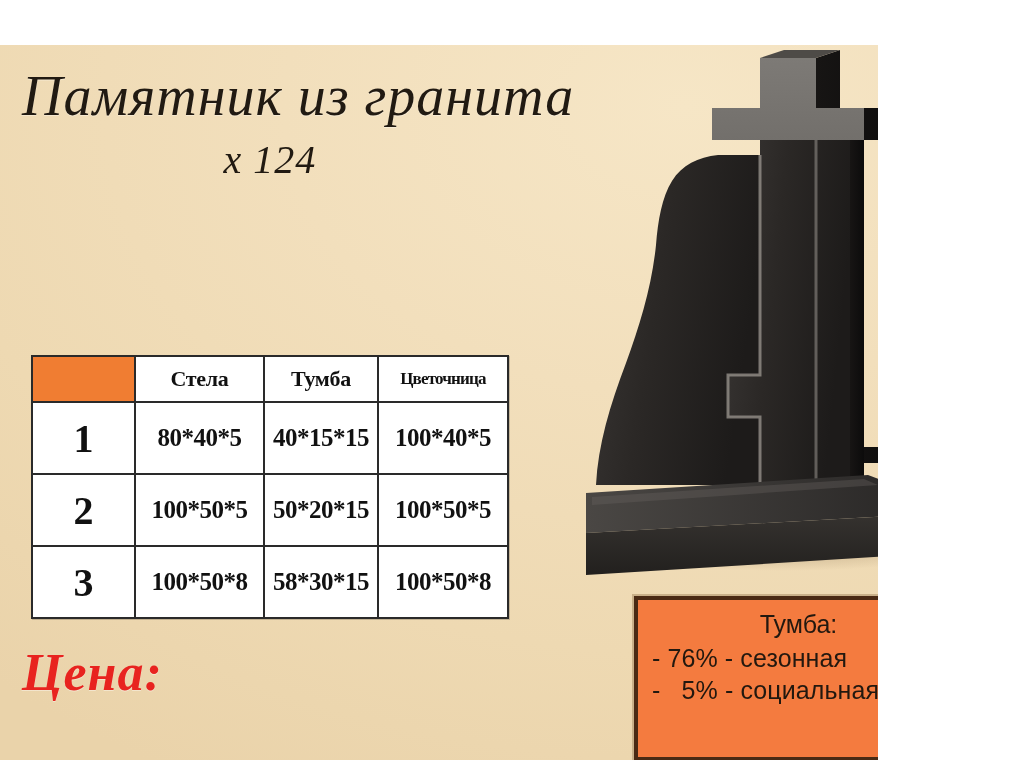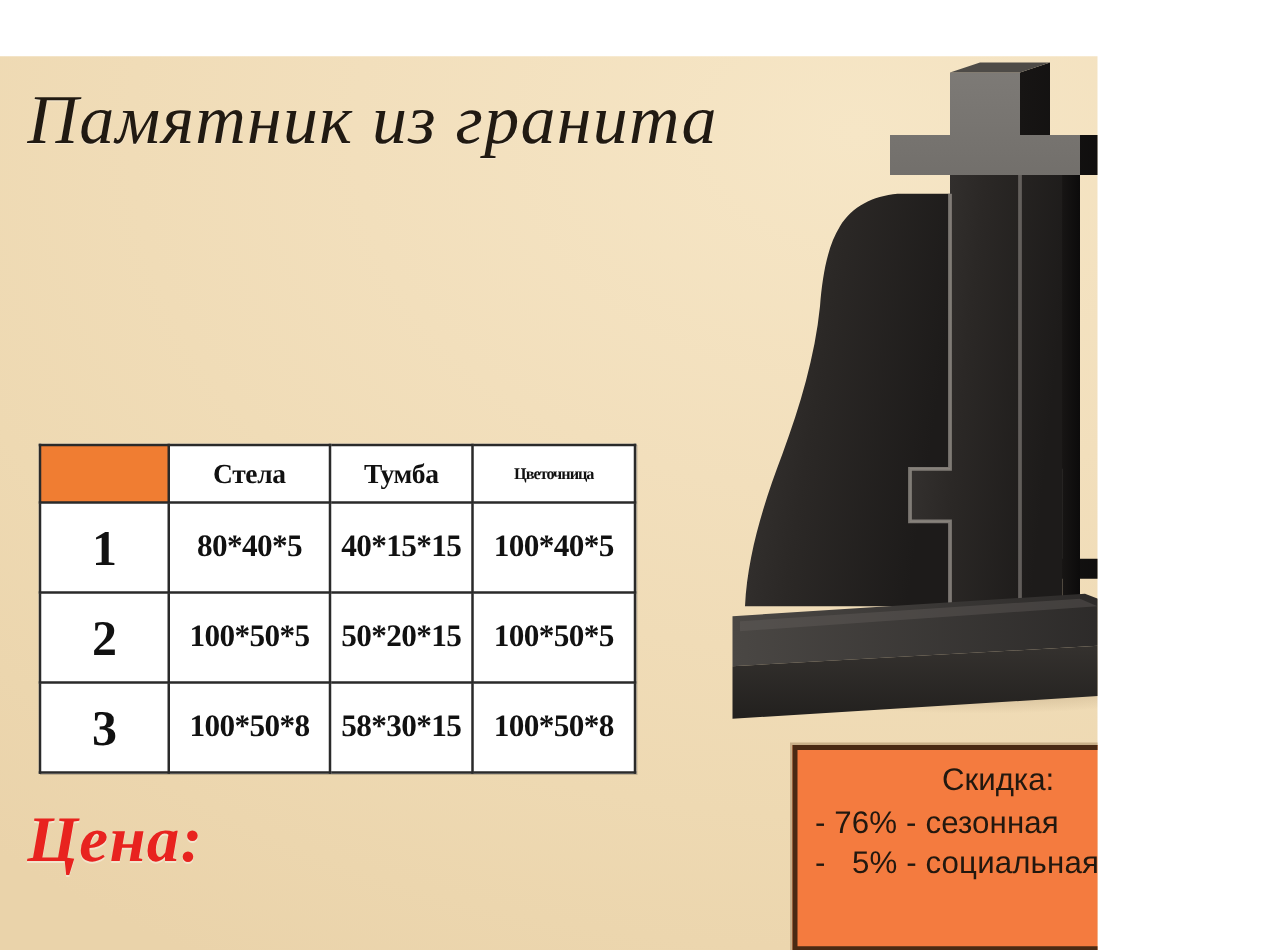--- a/index.html
+++ b/index.html
@@ -99,21 +99,21 @@
   table.sizes thead th {
     height: 42px;
     font-size: 22px;
     font-weight: bold;
     letter-spacing: -0.3px;
   }
   table.sizes thead th.corner {
     background: #F07D32;
   }
   table.sizes thead th.h-flow {
-    font-size: 13px;
+    font-size: 17px;
     letter-spacing: -0.8px;
   }
   table.sizes td.idx {
     font-size: 40px;
     font-weight: bold;
     font-family: "Liberation Serif", "DejaVu Serif", serif;
   }
   table.sizes td.val {
     font-size: 25px;
     font-weight: bold;
@@ -247,20 +247,21 @@
       <polygon points="8,448 290,430 330,445 330,470 8,488" fill="url(#gBaseTop)"></polygon>
       <polygon points="8,488 330,470 330,510 8,530" fill="url(#gBaseFront)"></polygon>
       <polygon points="330,445 352,452 352,498 330,510" fill="#171514"></polygon>
 
       <polygon points="14,452 286,434 300,440 14,460" fill="#6a6560" opacity="0.35"></polygon>
     </svg>
   </div>
 
   <div id="title-block">
     <div id="main-title">Памятник из гранита</div>
+    <div id="title-sub">х 124</div>
   </div>
 
 
   <div id="sizes-table-wrap">
     <table class="sizes">
       <colgroup>
         <col class="c-idx">
           <col class="c-stela">
           <col class="c-tumba">
           <col class="c-flow">
@@ -292,18 +293,18 @@
           <td class="val">58*30*15</td>
           <td class="val">100*50*8</td>
         </tr>
       </tbody>
     </table>
   </div>
 
   <div id="price-label">Цена:</div>
 
   <div id="discount-box">
-    <div id="discount-title">Скидка:</div>
+    <div id="discount-title">Тумба:</div>
     <div class="discount-line">- 76% - сезонная</div>
     <div class="discount-line">-   5% - социальная</div>
   </div>
 
 </div>
 
 </body></html>

